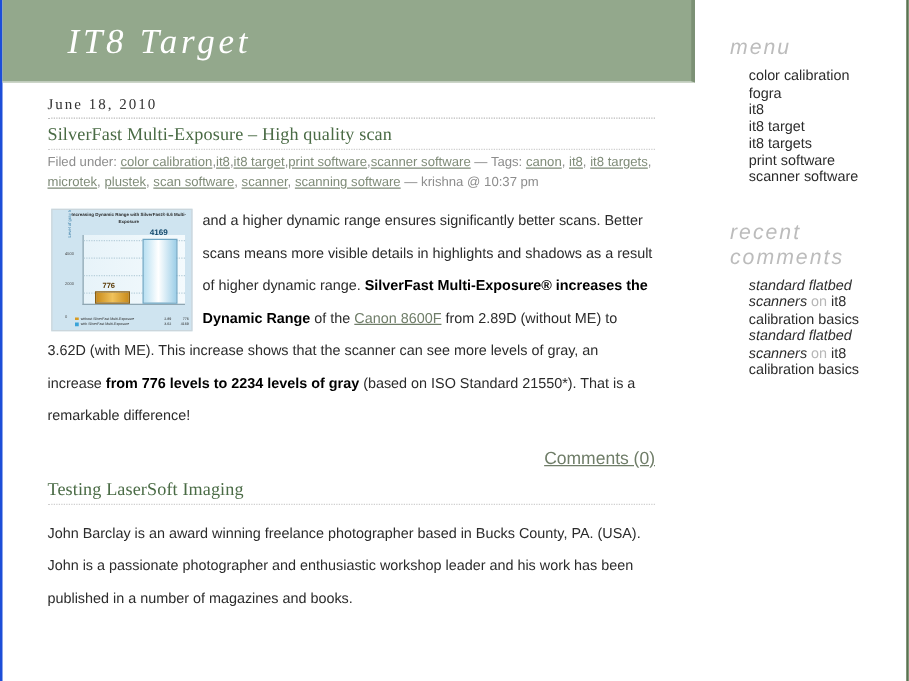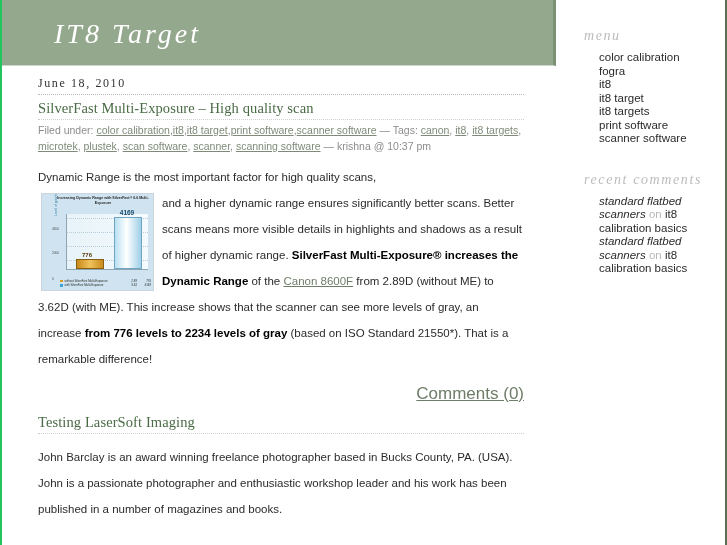--- a/index.html
+++ b/index.html
@@ -9,21 +9,21 @@
     width:727px; height:545px;
     background:#ffffff;
     font-family:"Liberation Sans", sans-serif;
     overflow:hidden;
     position:relative;
   }
   #page {
     position:relative;
     width:727px; height:545px;
     background:#fff;
-    border-left:2px solid #22c55e;
+    border-left:2px solid #1d4ed8;
     border-right:2px solid #5a7350;
   }
 
   
   #header {
     position:absolute; left:0; top:0;
     width:554px; height:66px;
     background:#93a88c;
     border-right:3px solid #7c9175;
     border-bottom:1px solid #cfd7cb;
@@ -76,21 +76,21 @@
   .post-body {
     font-size:11.5px;
     color:#2b2b2b;
     line-height:26px;
     padding-top:10px;
   }
   .post-body a { color:#6f7d68; text-decoration:underline; }
   .post-body b, .post-body strong { color:#000; }
   .comments-line {
     text-align:right;
-    font-size:17px;
+    font-size:14px;
     padding-top:12px;
   }
   .comments-line a { color:#6f7d68; text-decoration:underline; }
 
   
   .chart-wrap {
     float:left;
     width:113px; height:98px;
     margin:3px 8px 0 3px;
     background:#cfe4f0;
@@ -173,23 +173,23 @@
   .chart-legend .n1 { width:10px; text-align:right; }
   .chart-legend .n2 { width:14px; text-align:right; }
 
   
   #sidebar {
     position:absolute; left:570px; top:0;
     width:153px; height:545px;
     padding:28px 12px 0 12px;
   }
   .side-heading {
-    font-family:Liberation Serif, serif;
+    font-family:Liberation Sans, sans-serif;
     font-style:italic;
-    font-size:14px;
+    font-size:17px;
     letter-spacing:1.6px;
     color:#bcbcbc;
     padding-bottom:7px;
   }
   .side-heading.second { padding-top:26px; }
   .side-list { list-style:none; margin:0; padding:0 0 0 15px; }
   .side-list li {
     font-size:11.5px;
     line-height:13.5px;
     color:#2b2b2b;
@@ -230,21 +230,20 @@
         <a href="#">scan software</a><span>,</span>
         <a href="#">scanner</a><span>,</span>
         <a href="#">scanning software</a>
         <span>—</span>
         <span>krishna</span>
         <span>@</span>
         <span>10:37 pm</span>
       </div>
 
       <div class="post-body">
-        <div>Dynamic Range is the most important factor for high quality scans,</div>
 
         
         <div class="chart-wrap">
           <div class="chart-title">Increasing Dynamic Range with SilverFast® 6.6 Multi-Exposure</div>
           <div class="chart-sub">Canon 8600F</div>
           <div class="ylabel">Level of gray levels</div>
           <div class="ytick" style="top:22px;">4500</div>
           <div class="ytick" style="top:46px;">2000</div>
           <div class="ytick" style="top:72px;">0</div>
           <div class="chart-plot">

